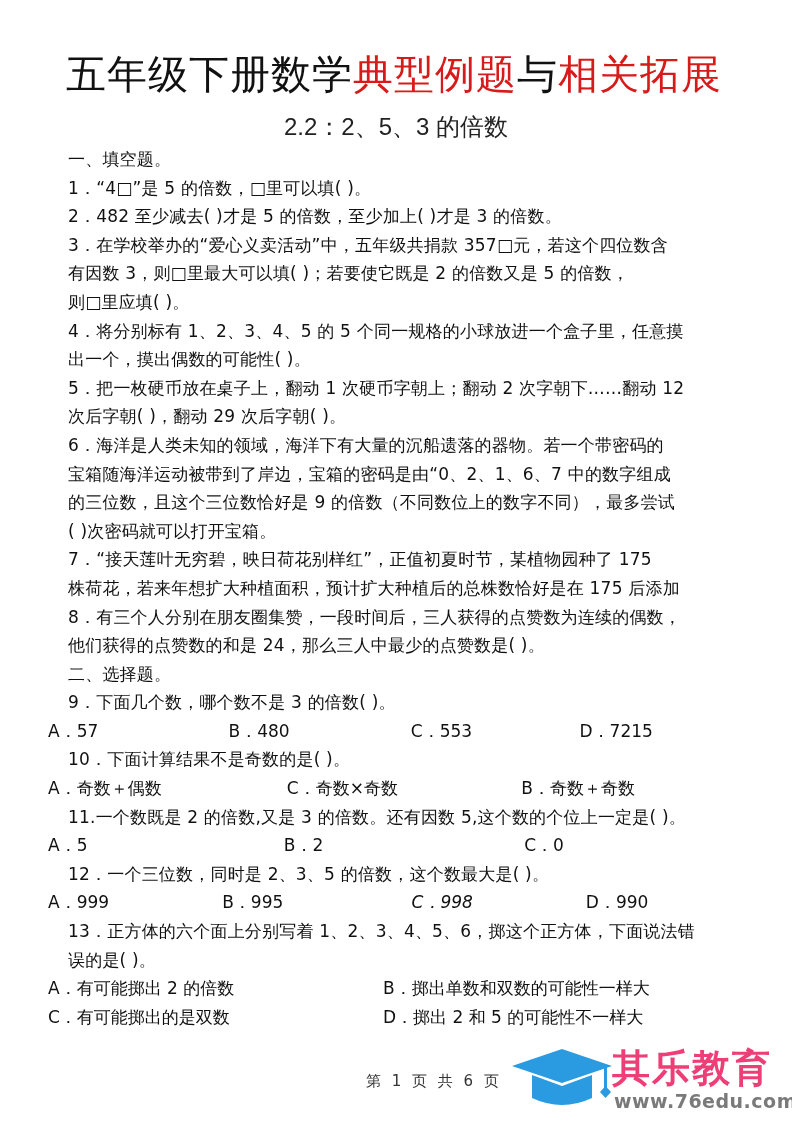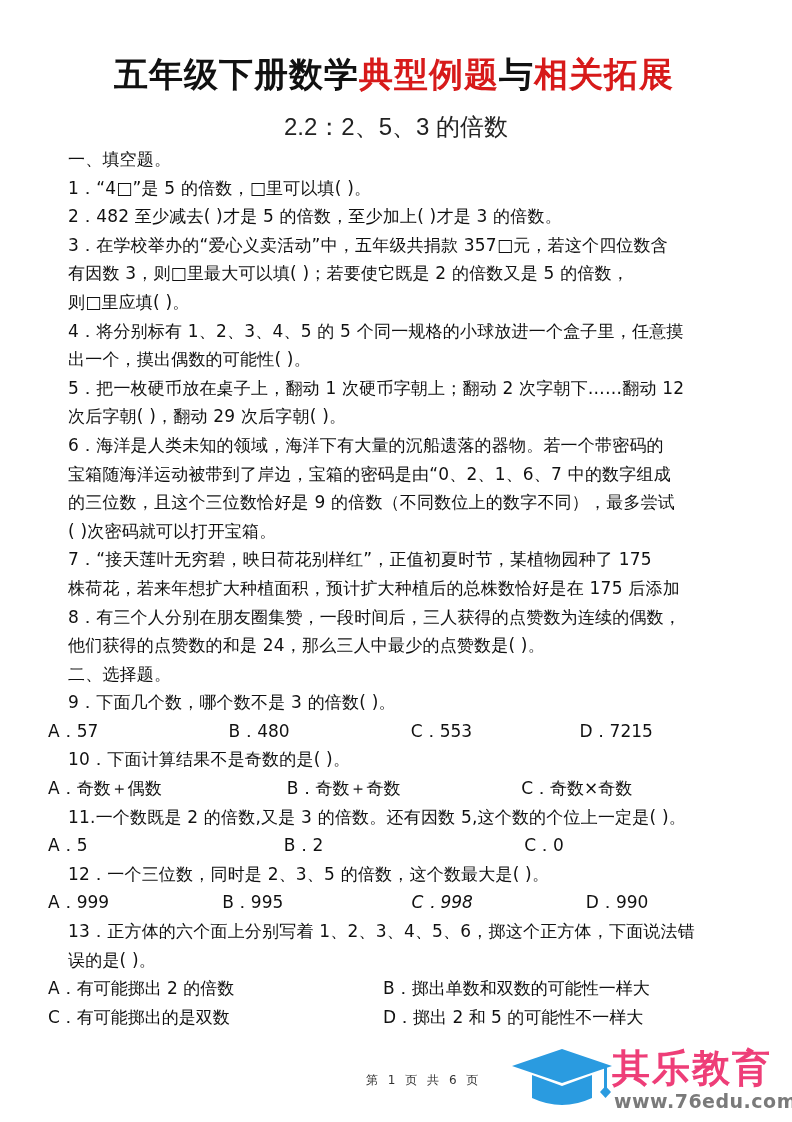--- a/index.html
+++ b/index.html
@@ -1,35 +1,35 @@
 <!DOCTYPE html>
 <html><head>
 <meta charset="utf-8">
 <style>
   html, body { margin: 0; padding: 0; background: #ffffff; }
   body { width: 792px; height: 1122px; position: relative; overflow: hidden;
          font-family: "DejaVu Sans", "Liberation Sans", sans-serif; color: #111; }
   .page { position: absolute; left: 0; top: 0; width: 792px; height: 1122px; }
   .title { position: absolute; top: 52px; left: 0; width: 788px; text-align: center;
-           font-size: 34px; font-weight: bold; letter-spacing: 1px; line-height: 44px;
+           font-size: 40px; font-weight: normal; letter-spacing: 1px; line-height: 44px;
            font-family: "DejaVu Sans", sans-serif; }
   .title .red { color: #d71a1a; }
   .subtitle { position: absolute; top: 112px; left: 0; width: 792px; text-align: center;
               font-size: 24px; line-height: 30px; font-family: "Liberation Sans", sans-serif; color: #222; }
   .content { position: absolute; top: 145px; left: 48px; width: 712px;
              font-size: 17px; line-height: 28.6px; font-family: "DejaVu Sans", sans-serif; }
   .line { white-space: nowrap; height: 28.6px; letter-spacing: 0.2px; margin-left: 20px; }
   .opts { display: flex; height: 28.6px; white-space: nowrap; }
   .opts span { display: inline-block; }
   .o4 span { width: 198px; } .o4 span:nth-child(2){ width:200px; } .o4 span:nth-child(3){ width:185px; }
   .o3 span { width: 275px; } .o3 span:nth-child(2){ width: 270px; }
   .o3b span { width: 265px; } .o3b span:nth-child(2){ width: 270px; }
   .o2 span { width: 335px; }
   .o4b span { width: 195px; } .o4b span:nth-child(2){ width:212px; } .o4b span:nth-child(3){ width:195px;font-style:italic; }
-  .footer { position: absolute; top: 1072px; left: 366px; font-size: 12px; color: #333;
+  .footer { position: absolute; top: 1072px; left: 366px; font-size: 15px; color: #333;
             letter-spacing: 3px; font-family: "DejaVu Sans", sans-serif; }
   .logo { position: absolute; left: 512px; top: 1046px; width: 280px; height: 70px; }
   .logo-text { position: absolute; left: 612px; top: 1046px; font-size: 38px; font-weight: bold;
                color: #ee3e78; letter-spacing: 2px; line-height: 44px; font-family: "DejaVu Sans", sans-serif; }
   .logo-url { position: absolute; left: 614px; top: 1090px; font-size: 19px; font-weight: bold;
               color: #7a7a7a; letter-spacing: 0.5px; font-family: "DejaVu Sans", sans-serif; }
 </style>
 </head>
 <body>
 
@@ -66,22 +66,22 @@
     <div class="opts o4">
       <span>A．57</span>
       <span>B．480</span>
       <span>C．553</span>
       <span>D．7215</span>
     </div>
 
     <div class="line">10．下面计算结果不是奇数的是(          )。</div>
     <div class="opts o3">
       <span>A．奇数＋偶数</span>
+      <span>C．奇数×奇数</span>
       <span>B．奇数＋奇数</span>
-      <span>C．奇数×奇数</span>
     </div>
 
     <div class="line">11.一个数既是 2 的倍数,又是 3 的倍数。还有因数 5,这个数的个位上一定是(    )。</div>
     <div class="opts o3b">
       <span>A．5</span>
       <span>B．2</span>
       <span>C．0</span>
     </div>
 
     <div class="line">12．一个三位数，同时是 2、3、5 的倍数，这个数最大是(          )。</div>

